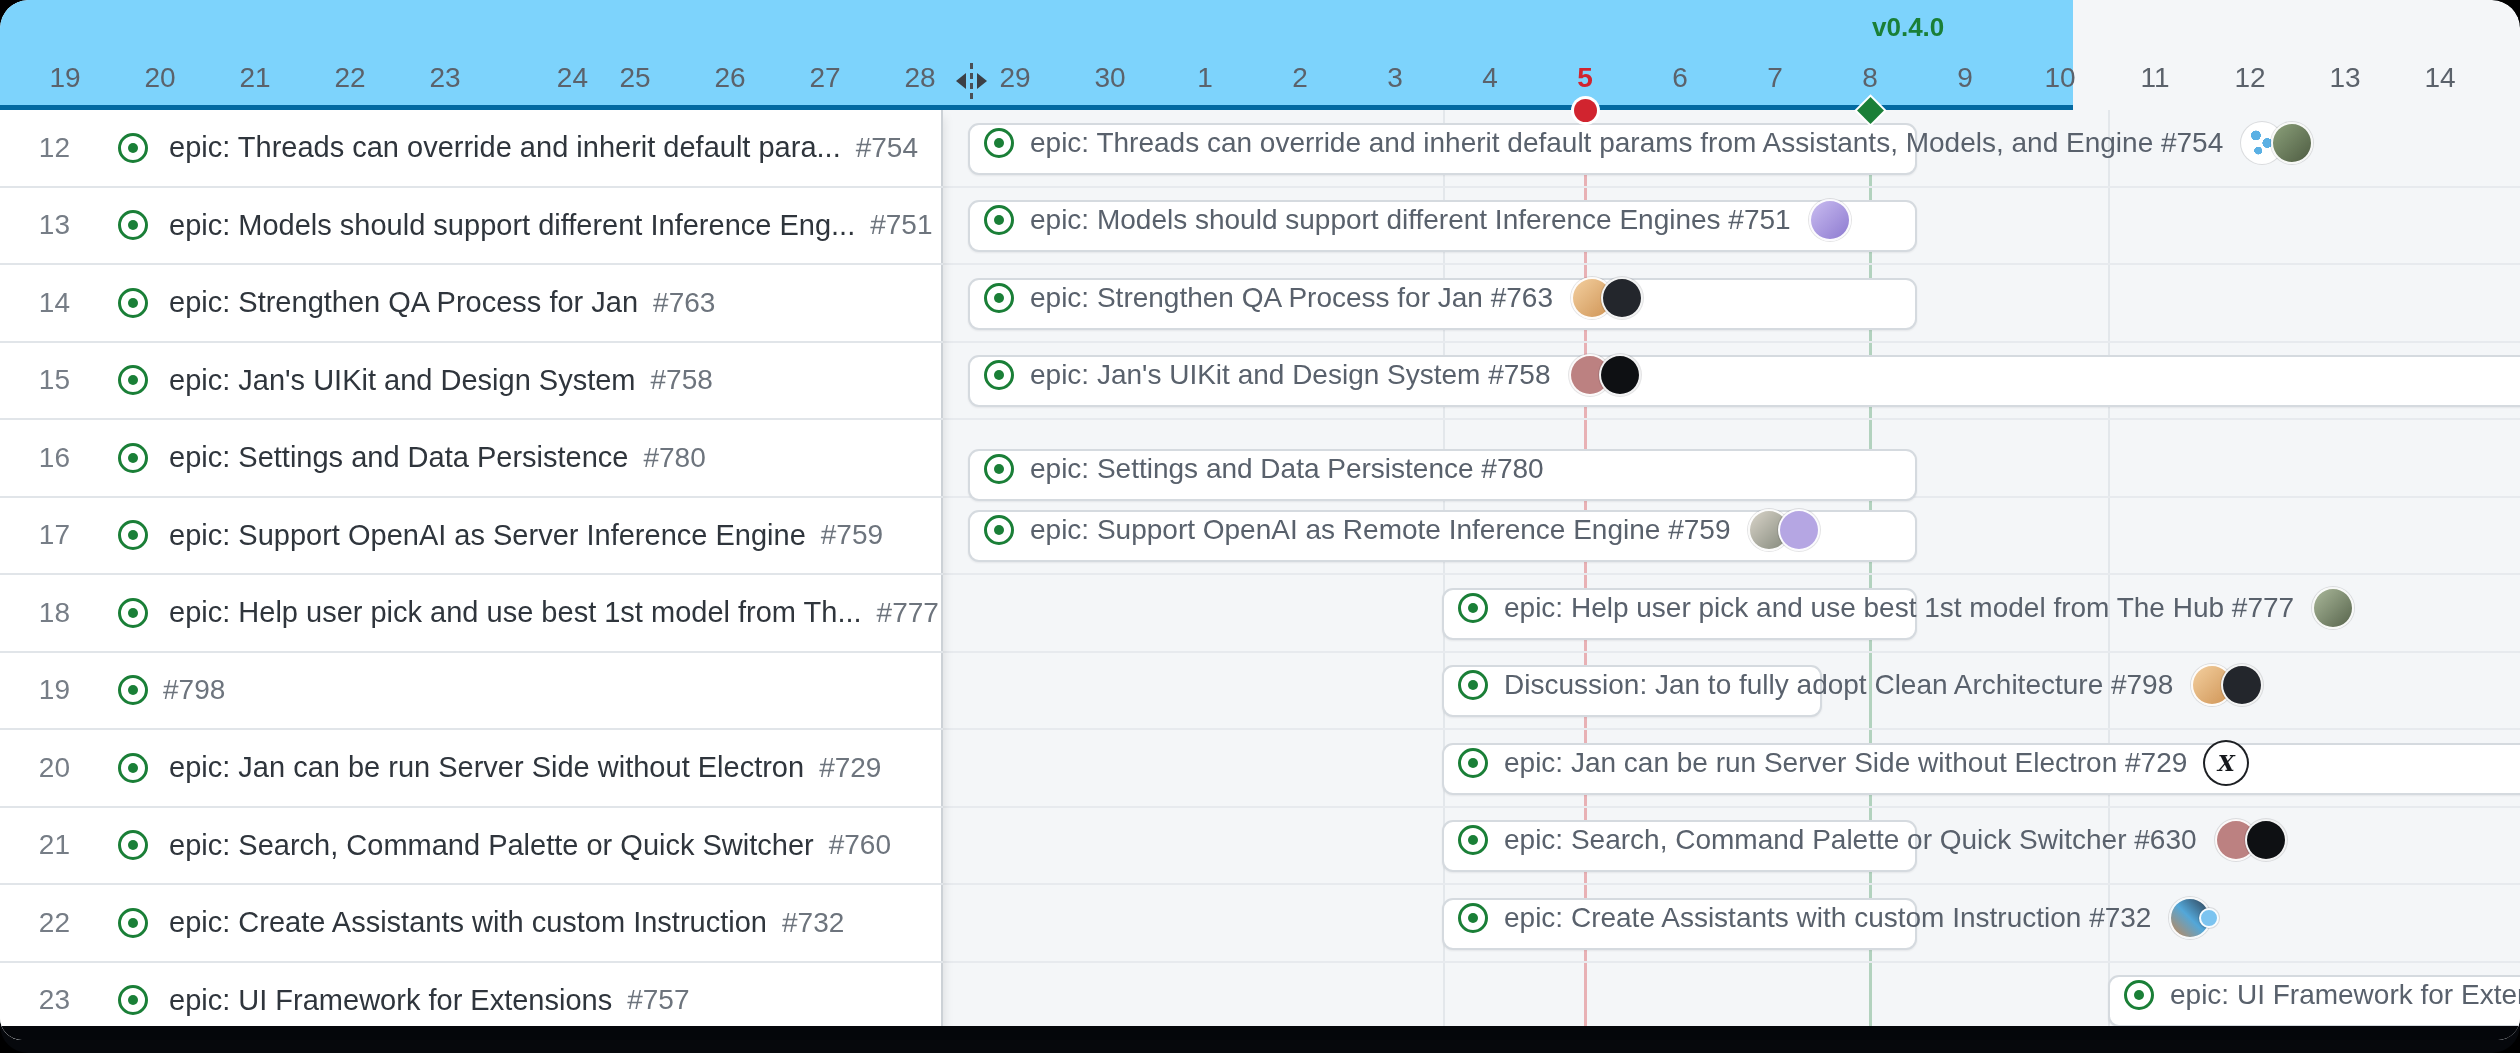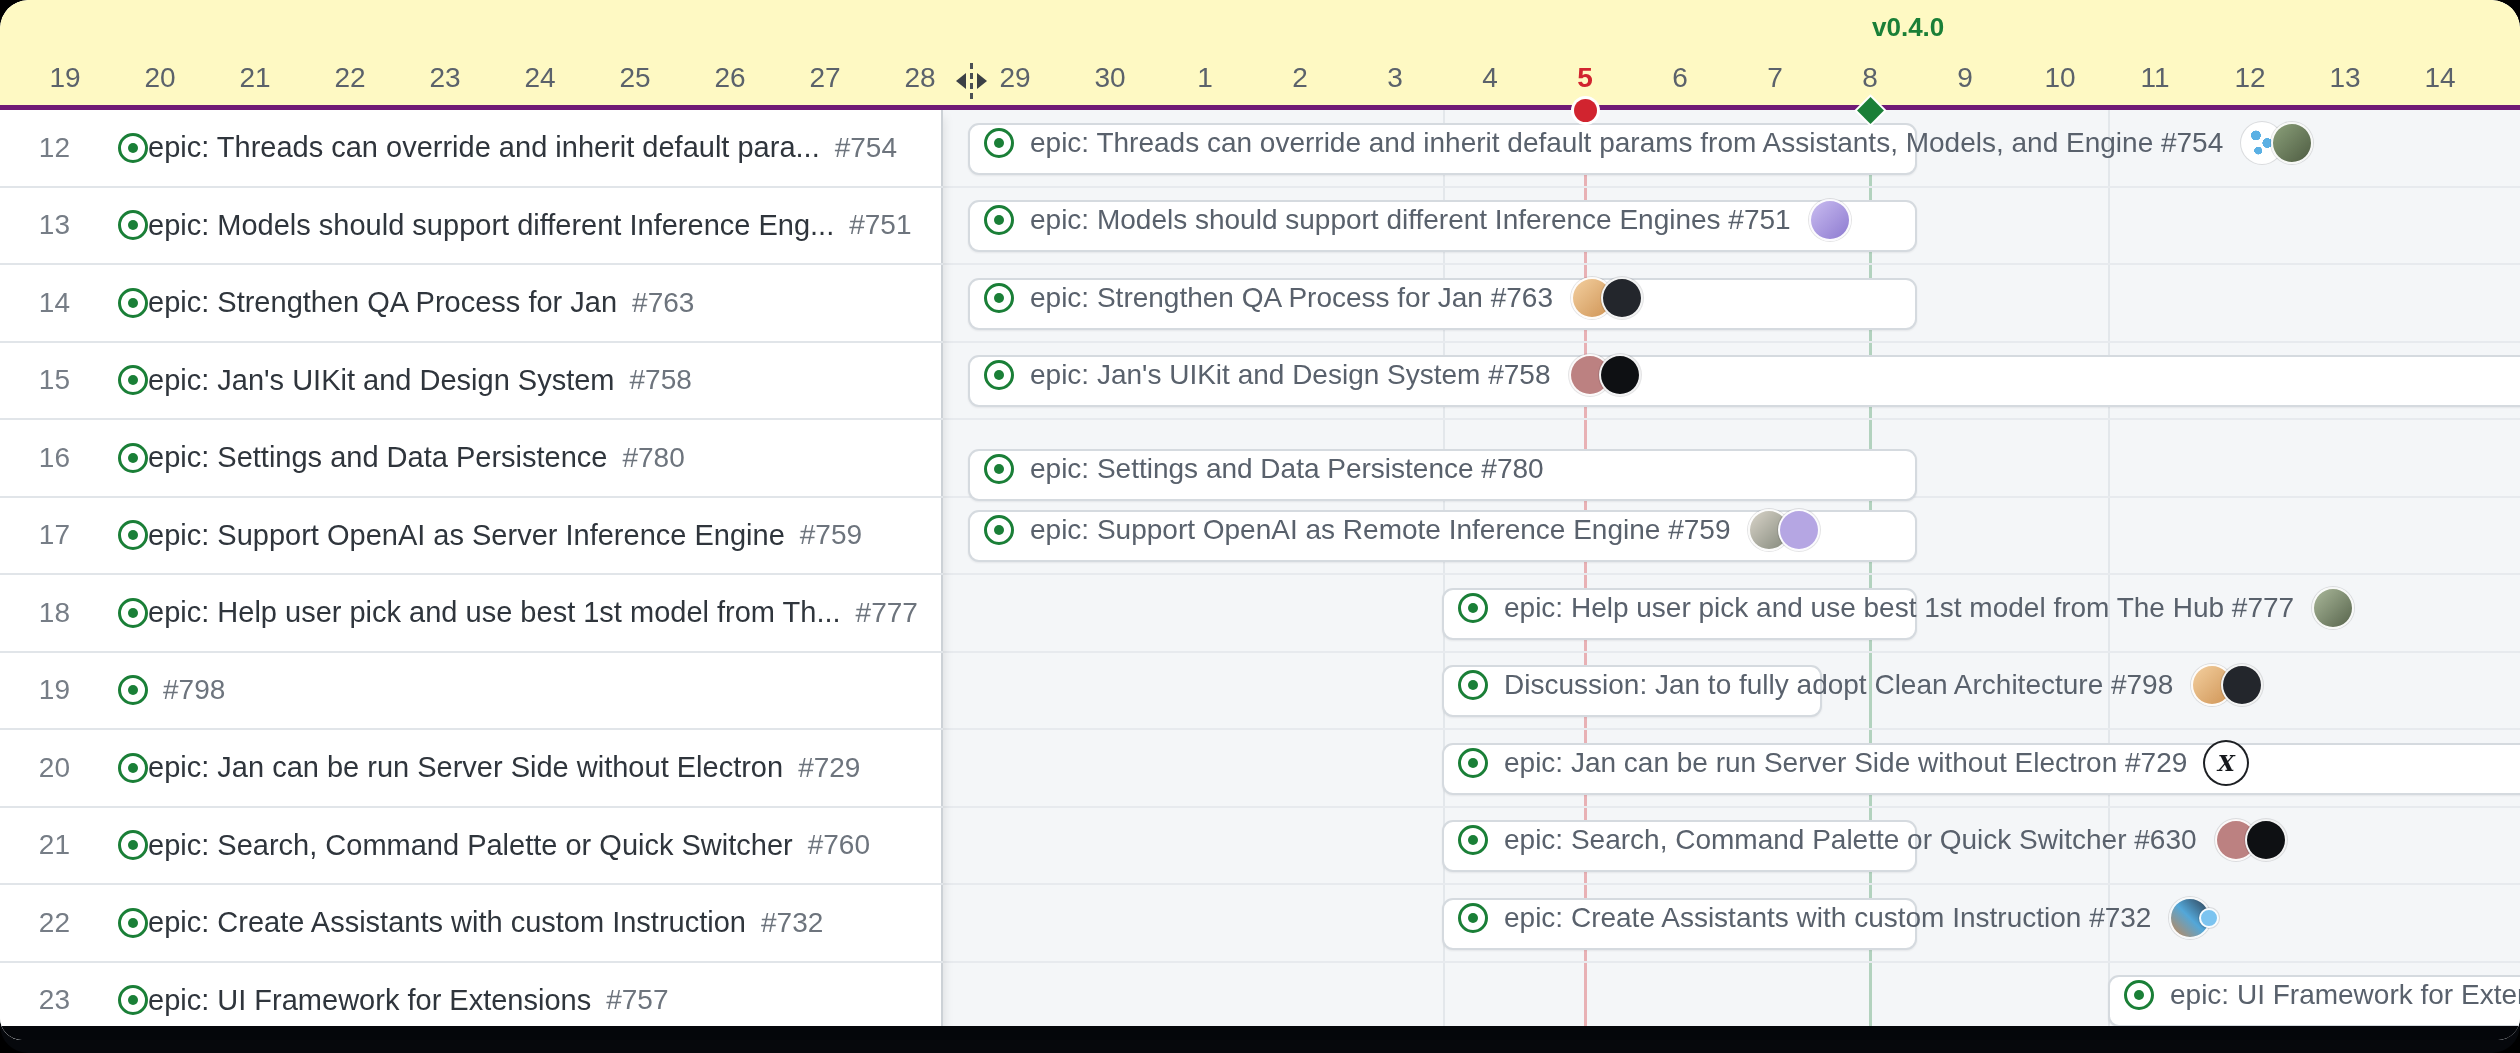--- a/index.html
+++ b/index.html
@@ -27,25 +27,25 @@
       border:2px solid rgba(255,255,255,.95);box-shadow:0 0 0 1px rgba(31,35,40,.12);
       display:flex;align-items:center;justify-content:center;
       font:italic 700 22px "DejaVu Serif",serif;color:#15181c;}
   .av:first-child{margin-left:0;}
   
   .table-panel{position:absolute;left:0;top:110px;bottom:0;width:943px;background:#fff;z-index:3;
       border-right:2px solid #ccd1d6;box-shadow:8px 0 10px -7px rgba(0,0,0,.10);}
   .trow{position:absolute;left:0;width:943px;border-bottom:2px solid #e1e5e9;display:flex;align-items:center;}
   .trow .num{width:70px;text-align:right;font-size:28px;color:#767d86;flex:0 0 auto;}
   .trow .issue-icon{margin-left:48px;}
-  .trow .ttl{font-size:29px;color:#2f353c;white-space:nowrap;overflow:hidden;}
+  .trow .ttl{margin-left:21px;font-size:29px;color:#2f353c;white-space:nowrap;overflow:hidden;}
   .trow .inum{margin-left:15px;font-size:28px;color:#6d747d;white-space:nowrap;}
   
-  .header{position:absolute;left:0;top:0;width:2520px;height:110px;background:#fef9c3;z-index:4;
-      border-bottom:5px solid #701a75;}
+  .header{position:absolute;left:0;top:0;width:2073px;height:110px;background:#7dd3fc;z-index:4;
+      border-bottom:5px solid #0369a1;}
   .day{position:absolute;top:62px;width:96px;text-align:center;font-size:28px;color:#5b626b;}
   .day.today{color:#d1242f;font-weight:700;}
   .version{position:absolute;top:12px;font-size:26px;font-weight:700;}
   .marker-dot{position:absolute;top:99px;width:23px;height:23px;border-radius:50%;
       box-shadow:0 0 0 3px #fff;z-index:5;}
   .marker-diamond{position:absolute;top:101px;width:19px;height:19px;transform:rotate(45deg);
       box-shadow:0 0 0 2px #fff;z-index:5;}
   
   .cursor{position:absolute;z-index:6;display:flex;align-items:center;}
   .cursor .dash{width:0;height:36px;border-left:3px dashed #4a4f55;margin:0 4px;}
@@ -266,21 +266,21 @@
           </div>
         </div>
 
       <div class="header" id="header">
         <span class="version" id="version-label" style="left: 1872px; color: rgb(26, 127, 55);">v0.4.0</span>
       <span class="day" style="left: 17px;">19</span>
           <span class="day" style="left: 112px;">20</span>
           <span class="day" style="left: 207px;">21</span>
           <span class="day" style="left: 302px;">22</span>
           <span class="day" style="left: 397px;">23</span>
-          <span class="day" style="left: 492px;">24</span>
+          <span class="day" style="left: 492px; text-align: right;">24</span>
           <span class="day" style="left: 587px;">25</span>
           <span class="day" style="left: 682px;">26</span>
           <span class="day" style="left: 777px;">27</span>
           <span class="day" style="left: 872px;">28</span>
           <span class="day" style="left: 967px;">29</span>
           <span class="day" style="left: 1062px;">30</span>
           <span class="day" style="left: 1157px;">1</span>
           <span class="day" style="left: 1252px;">2</span>
           <span class="day" style="left: 1347px;">3</span>
           <span class="day" style="left: 1442px;">4</span>

